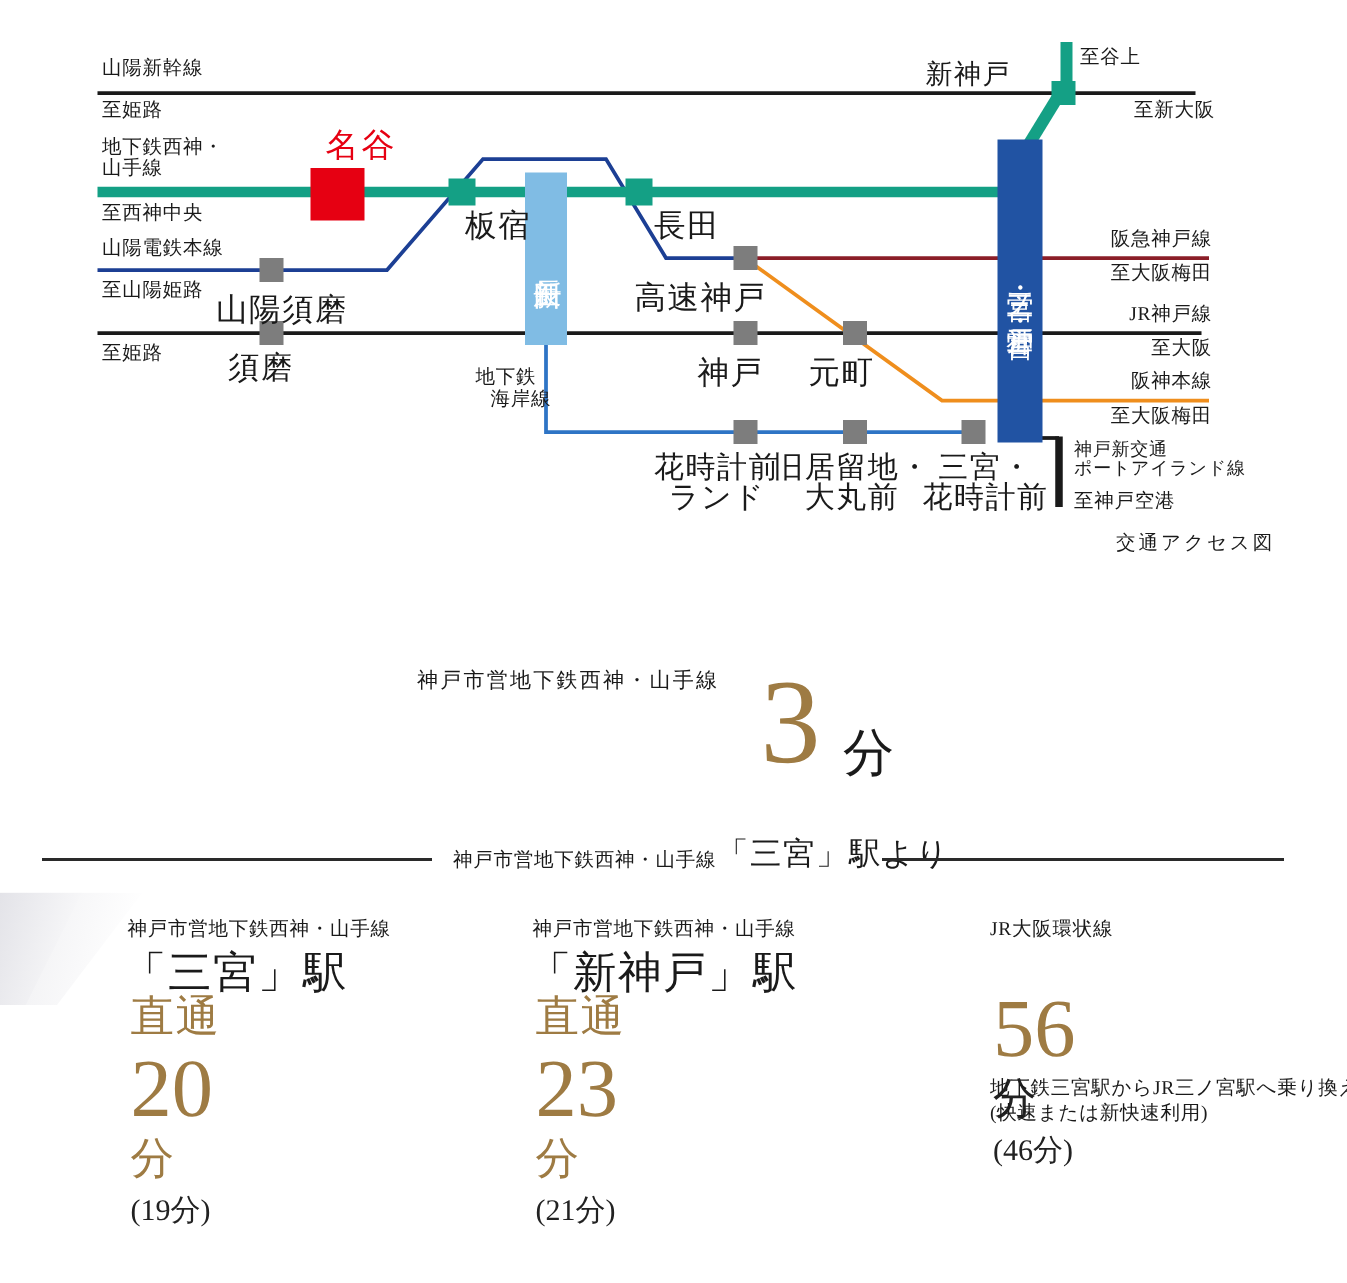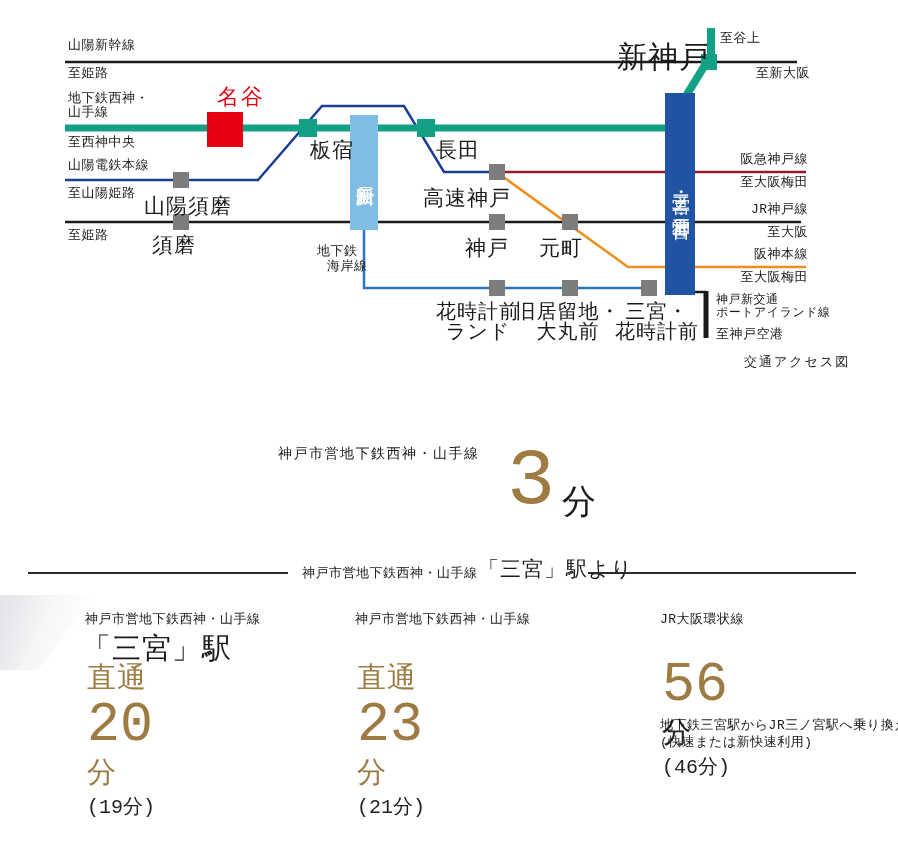--- a/index.html
+++ b/index.html
@@ -1,18 +1,18 @@
 <!DOCTYPE html>
 <html style="--seishin-teal: #14A085; --meitani-red: #E60012; --sanyo-blue: #1C3F94; --kaigan-blue: #2E74C5; --shin-nagata-lightblue: #80BCE4; --sannomiya-blue: #2153A3; --hankyu-dark-red: #8B1E28; --hanshin-orange: #EF8E1D; --jr-black: #1A1A1A; --station-gray: #7D7D7D; --gold: #9E7B43; --text-dark: #1A1A1A;"><head>
 <meta charset="utf-8">
 <style>
   html,body{margin:0;padding:0;background:#fff;}
   #stage{
     position:relative;width:898px;height:855px;background:#ffffff;overflow:hidden;
-    font-family:Liberation Mono, monospace;color:var(--text-dark,#1a1a1a);
+    font-family:Liberation Serif, serif;color:var(--text-dark,#1a1a1a);
   }
   #stage *{box-sizing:border-box;}
   .abs{position:absolute;}
   .lbl{position:absolute;font-size:13px;letter-spacing:0.5px;white-space:nowrap;color:var(--text-dark);}
   .lbl.small{font-size:12px;}
   .stn{position:absolute;font-size:21px;letter-spacing:1px;white-space:nowrap;color:var(--text-dark);}
   .stn.red{color:var(--meitani-red);letter-spacing:2px;font-size:22px;margin-left:16px;}
   .stn.ctr{transform:translateX(-50%);font-size:20px;}
   .rightlbl{left:auto;right:90px;text-align:right;}
   .vtext{
@@ -99,21 +99,21 @@
   <span class="lbl" style="left:68px;top:226px">至姫路</span>
 
   <span class="stn red" style="left:201px;top:82px">名谷</span>
   <span class="stn" style="left:310px;top:136px">板宿</span>
   <span class="stn" style="left:144px;top:192px">山陽須磨</span>
   <span class="stn" style="left:152px;top:231px">須磨</span>
   <span class="stn" style="left:436px;top:136px">長田</span>
   <span class="stn" style="left:423px;top:184px">高速神戸</span>
   <span class="stn" style="left:465px;top:234px">神戸</span>
   <span class="stn" style="left:539px;top:234px">元町</span>
-  <span class="stn" style="left:617px;top:37px;font-size:30px">新神戸</span>
+  <span class="stn" style="left:617px;top:37px;font-size:18px">新神戸</span>
 
   <span class="lbl" style="left:720px;top:29px">至谷上</span>
   <span class="lbl rightlbl" style="top:64px;right:88px">至新大阪</span>
   <span class="lbl rightlbl" style="top:150px">阪急神戸線</span>
   <span class="lbl rightlbl" style="top:173px">至大阪梅田</span>
   <span class="lbl rightlbl" style="top:200px">JR神戸線</span>
   <span class="lbl rightlbl" style="top:223px">至大阪</span>
   <span class="lbl rightlbl" style="top:245px">阪神本線</span>
   <span class="lbl rightlbl" style="top:268px">至大阪梅田</span>
 
@@ -153,20 +153,21 @@
   <span class="card-line" style="left:85px;top:610px">神戸市営地下鉄西神・山手線</span>
   <span class="card-station" style="left:82px;top:629px">「三宮」駅</span>
   <div class="timerow" style="left:85px;top:658px">
     <span class="t-direct gold">直通</span>
     <span class="t-num gold">20</span>
     <span class="t-unit gold">分</span>
     <span class="t-paren">(19分)</span>
   </div>
 
   <span class="card-line" style="left:355px;top:610px">神戸市営地下鉄西神・山手線</span>
+  <span class="card-station" style="left:352px;top:629px">「新神戸」駅</span>
   <div class="timerow" style="left:355px;top:658px">
     <span class="t-direct gold">直通</span>
     <span class="t-num gold">23</span>
     <span class="t-unit gold">分</span>
     <span class="t-paren">(21分)</span>
   </div>
 
   <span class="card-line" style="left:660px;top:610px">JR大阪環状線</span>
   <div class="timerow" style="left:660px;top:658px">
     <span class="t-num gold">56</span>

